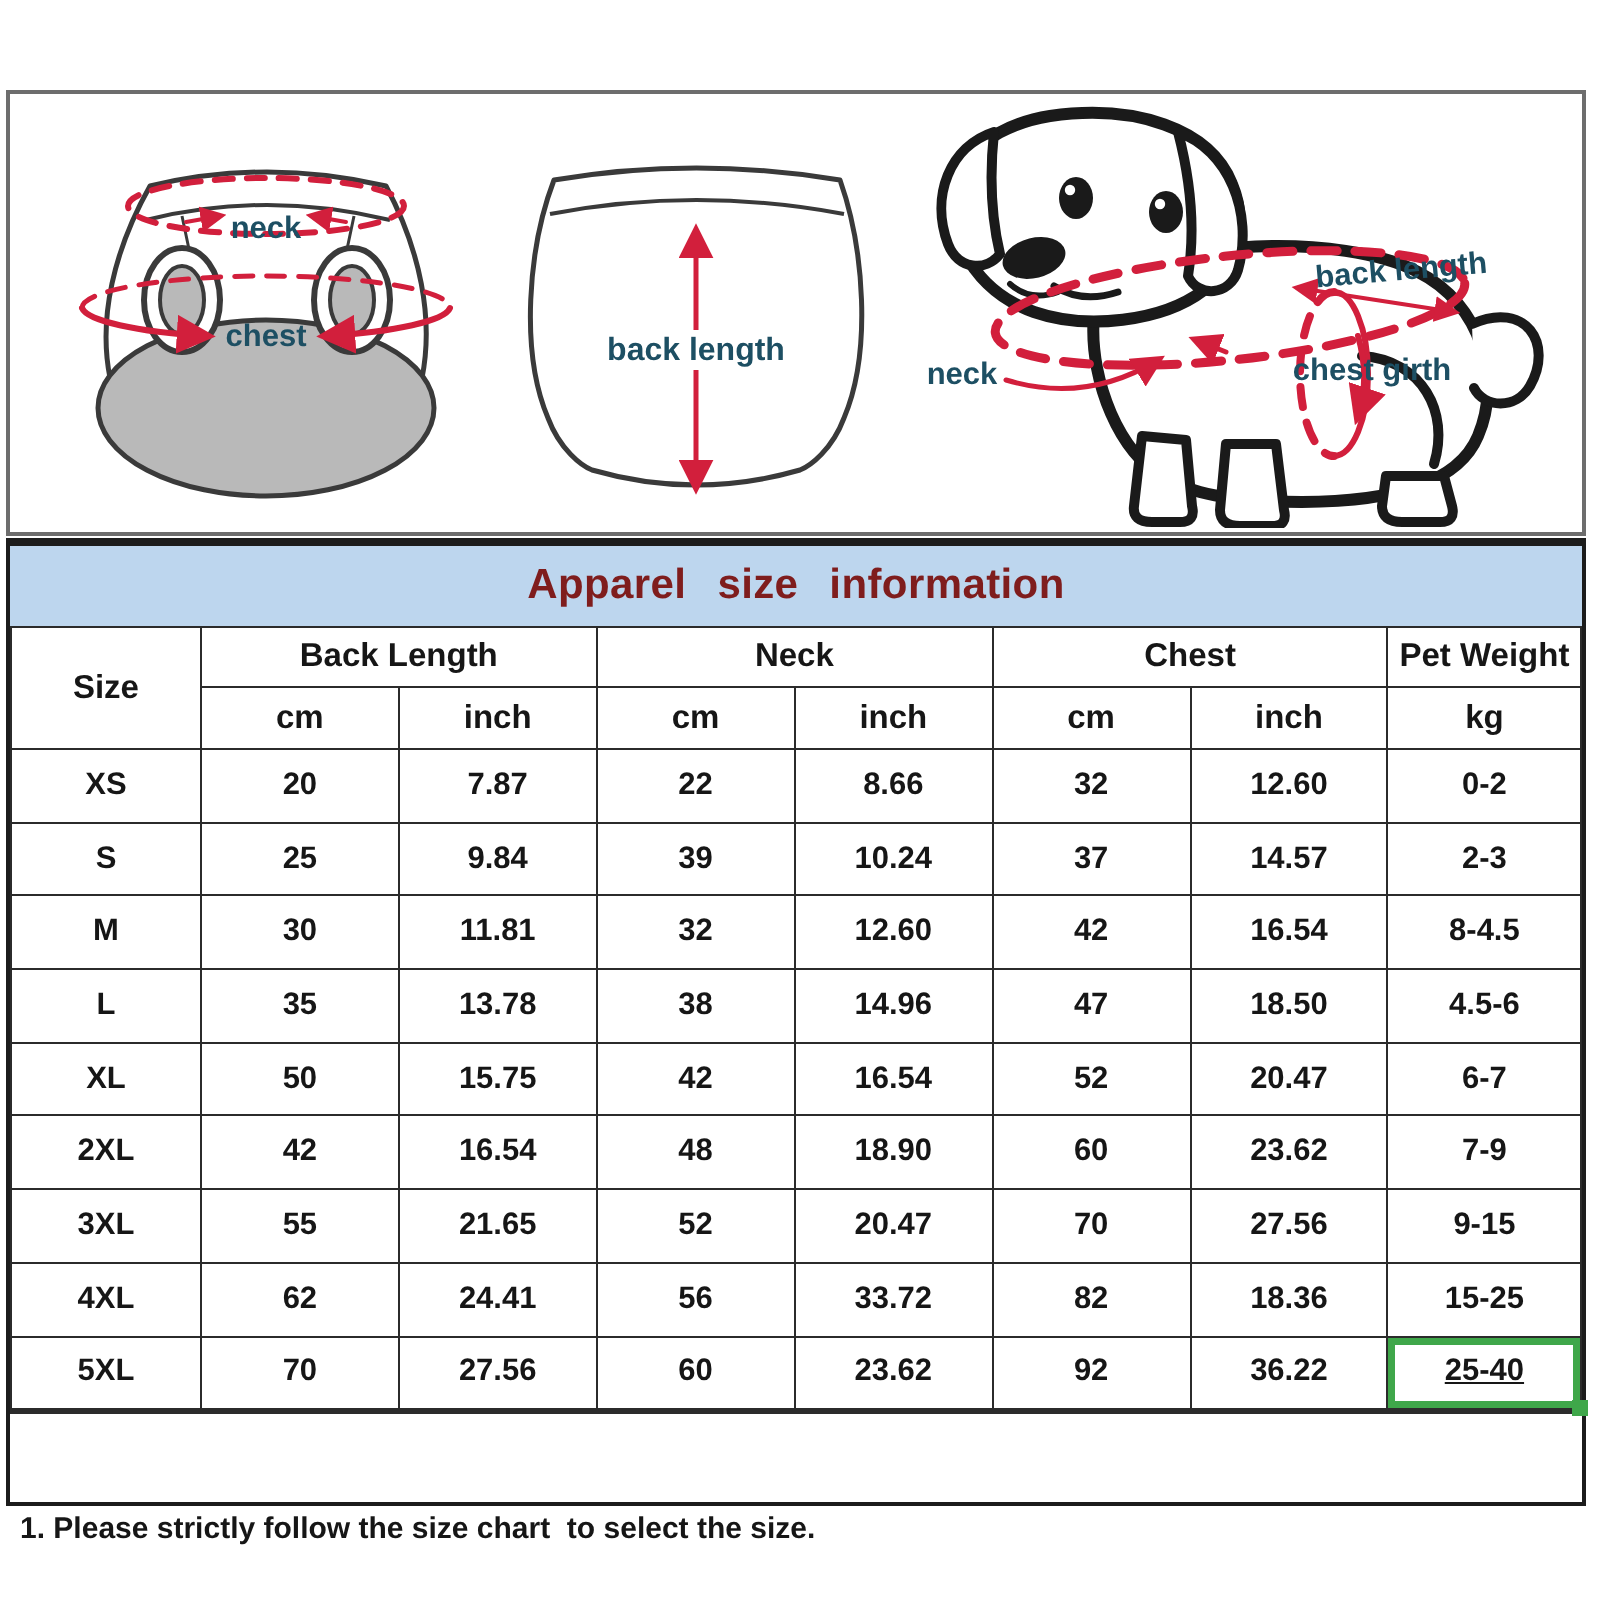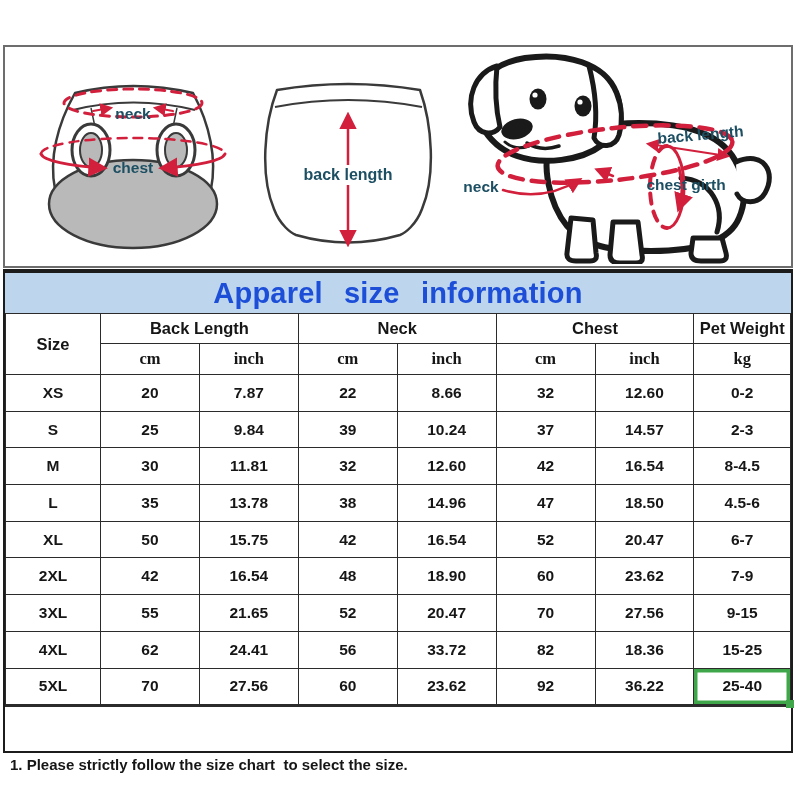--- a/index.html
+++ b/index.html
@@ -22,27 +22,27 @@
   .ink-line{stroke:var(--ink,#1a1a1a);fill:none;stroke-linecap:round;}
   .ink-fill{fill:var(--ink,#1a1a1a);stroke:none;}
   .garment{stroke:#3a3a3a;fill:#fff;stroke-linejoin:round;}
   .garment-line{stroke:#3a3a3a;fill:none;}
   .gray-fill{fill:#b9b9b9;}
   .red{stroke:var(--annotation-red,#d21f3c);fill:none;stroke-linecap:round;}
   .red-fill{fill:var(--annotation-red,#d21f3c);}
 
   
   .table-wrap{position:absolute;left:3px;top:269px;width:790px;height:484px;border:2px solid #1c1c1c;border-top-width:4px;box-sizing:border-box;display:flex;flex-direction:column;background:#fff;}
-  .title-bar{height:40px;flex:0 0 40px;background:var(--header-bg,#bdd6ee);display:flex;align-items:center;justify-content:center;font-size:29px;font-weight:bold;color:#1d4ed8;word-spacing:0.45em;letter-spacing:0.2px;}
+  .title-bar{height:40px;flex:0 0 40px;background:var(--header-bg,#bdd6ee);display:flex;align-items:center;justify-content:center;font-size:21px;font-weight:bold;color:#7f1d1d;word-spacing:0.45em;letter-spacing:0.2px;}
   table.size-table{width:100%;border-collapse:collapse;table-layout:fixed;}
   .size-table th,.size-table td{border:1.6px solid var(--grid,#2b2b2b);text-align:center;vertical-align:middle;padding:0;font-weight:bold;color:#161616;}
   .size-table thead tr.group-row th{height:29px;font-size:16.5px;}
-  .size-table thead tr.sub-row th{height:30px;font-size:16.5px;font-family:Liberation Serif, serif;}
+  .size-table thead tr.sub-row th{height:30px;font-size:16.5px;}
   .size-table tbody td{height:35.7px;font-size:15.5px;}
-  .hl-green{position:relative;box-shadow:inset 0 0 0 3.5px var(--highlight-green,#3fa74a);}
+  .hl-green{position:relative;box-shadow:inset 0 0 0 3.5px var(--highlight-green,#3fa74a);text-decoration:underline;}
   .hl-green::after{content:"";position:absolute;right:-4px;bottom:-4px;width:8px;height:8px;background:var(--highlight-green,#3fa74a);z-index:3;}
   .notes{flex:1;border-top:2px solid var(--grid,#2b2b2b);padding:3px 8px 0 5px;font-size:15px;font-weight:bold;line-height:1.45;white-space:pre-wrap;}
 </style>
 </head>
 <body>
 
 <div class="canvas">
 
   <div class="illus-panel">
 

